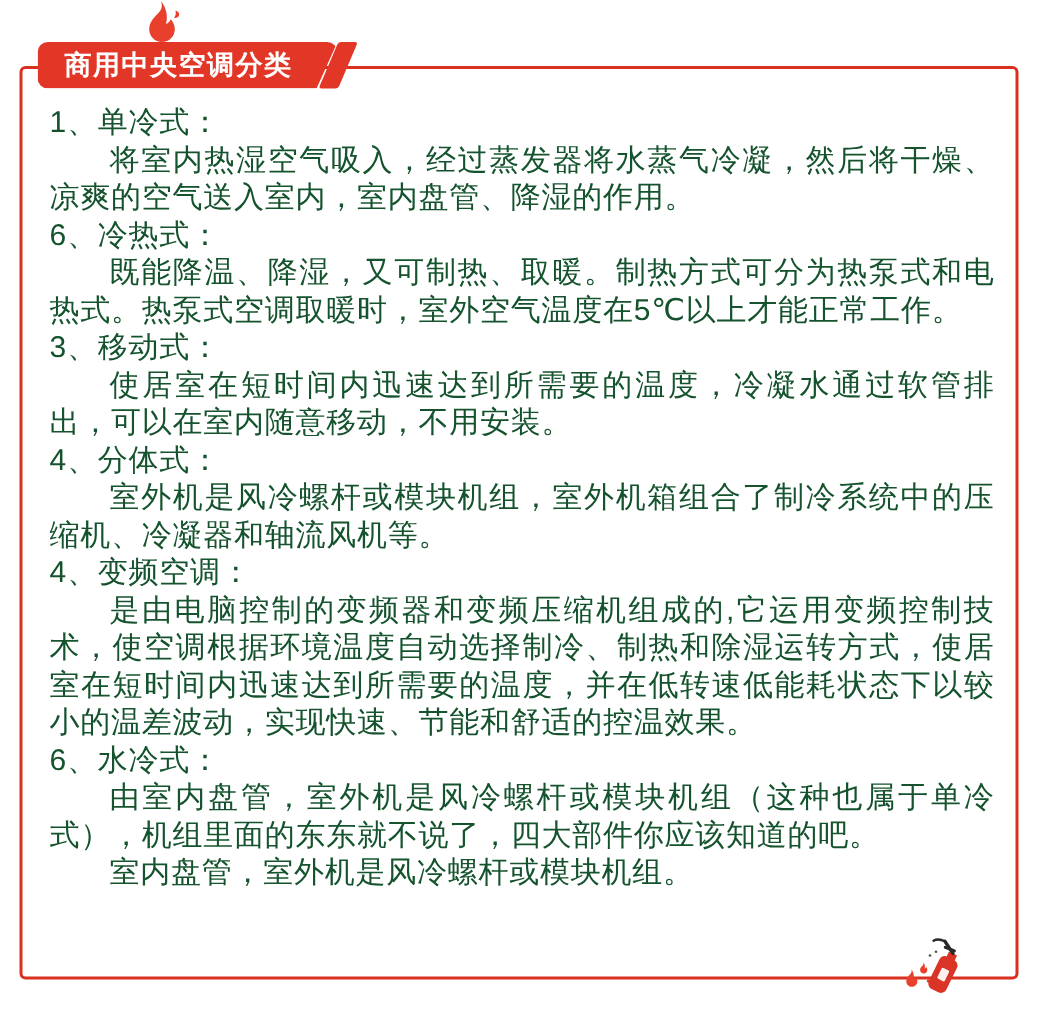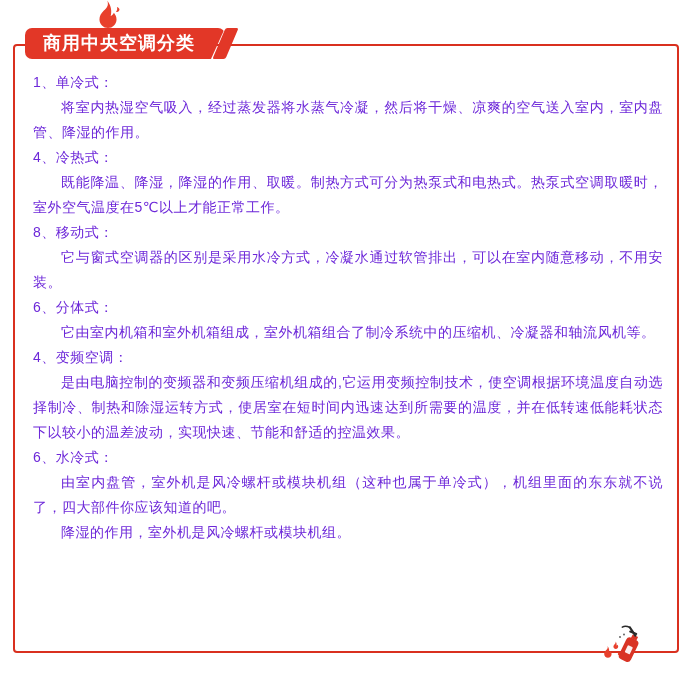--- a/index.html
+++ b/index.html
@@ -28,22 +28,22 @@
     border-radius: 4px;
     box-sizing: border-box;
     background: #ffffff;
   }
   
   .content {
     position: absolute;
     left: 33px;
     top: 70px;
     width: 630px;
-    color: #6d28d9;
-    font-size: 14px;
+    color: #14532d;
+    font-size: 20px;
     line-height: 25px;
     letter-spacing: 0.5px;
     text-align: justify;
   }
   .sec-title, .sec-body { margin: 0; }
   .sec-body { text-indent: 2em; }
   
   .badge {
     position: absolute;
     left: 25px;
@@ -109,31 +109,31 @@
   </div>
 
   <div class="badge">
     <div class="badge-body">商用中央空调分类</div>
     <div class="badge-tail"></div>
   </div>
 
   <div class="content">
     <div class="sec-title">1、单冷式：</div>
     <div class="sec-body">将室内热湿空气吸入，经过蒸发器将水蒸气冷凝，然后将干燥、凉爽的空气送入室内，室内盘管、降湿的作用。</div>
-    <div class="sec-title">4、冷热式：</div>
-    <div class="sec-body">既能降温、降湿，降湿的作用、取暖。制热方式可分为热泵式和电热式。热泵式空调取暖时，室外空气温度在5℃以上才能正常工作。</div>
-    <div class="sec-title">8、移动式：</div>
-    <div class="sec-body">它与窗式空调器的区别是采用水冷方式，冷凝水通过软管排出，可以在室内随意移动，不用安装。</div>
-    <div class="sec-title">6、分体式：</div>
-    <div class="sec-body">它由室内机箱和室外机箱组成，室外机箱组合了制冷系统中的压缩机、冷凝器和轴流风机等。</div>
+    <div class="sec-title">6、冷热式：</div>
+    <div class="sec-body">既能降温、降湿，又可制热、取暖。制热方式可分为热泵式和电热式。热泵式空调取暖时，室外空气温度在5℃以上才能正常工作。</div>
+    <div class="sec-title">3、移动式：</div>
+    <div class="sec-body">使居室在短时间内迅速达到所需要的温度，冷凝水通过软管排出，可以在室内随意移动，不用安装。</div>
+    <div class="sec-title">4、分体式：</div>
+    <div class="sec-body">室外机是风冷螺杆或模块机组，室外机箱组合了制冷系统中的压缩机、冷凝器和轴流风机等。</div>
     <div class="sec-title">4、变频空调：</div>
     <div class="sec-body">是由电脑控制的变频器和变频压缩机组成的,它运用变频控制技术，使空调根据环境温度自动选择制冷、制热和除湿运转方式，使居室在短时间内迅速达到所需要的温度，并在低转速低能耗状态下以较小的温差波动，实现快速、节能和舒适的控温效果。</div>
     <div class="sec-title">6、水冷式：</div>
     <div class="sec-body">由室内盘管，室外机是风冷螺杆或模块机组（这种也属于单冷式），机组里面的东东就不说了，四大部件你应该知道的吧。</div>
-    <div class="sec-body">降湿的作用，室外机是风冷螺杆或模块机组。</div>
+    <div class="sec-body">室内盘管，室外机是风冷螺杆或模块机组。</div>
   </div>
 
   <div class="extinguisher">
     <svg width="62" height="48" viewBox="0 0 62 48">
 
       <path fill="#e8402c" d="M20.5 26c0.8 2.2-0.4 3.1-1.5 4.3-1.2 1.2-1.8 2.3-1.8 3.8 0 2.1 1.7 3.7 3.7 3.7s3.7-1.6 3.7-3.7c0-1.2-0.5-2.2-1.2-2.9-0.3 0.8-0.8 1.2-1.4 1.4 0.5-1.9 0.3-4.2-1.5-6.6z"></path>
       <path fill="#e8402c" d="M28.5 21.5c0.5 1.4-0.2 2-0.9 2.7-0.8 0.8-1.2 1.5-1.2 2.4 0 1.3 1.1 2.4 2.4 2.4s2.4-1.1 2.4-2.4c0-0.8-0.3-1.4-0.8-1.9-0.2 0.5-0.5 0.8-0.9 0.9 0.3-1.2 0.2-2.7-1-4.1z"></path>
       <circle cx="32" cy="34" r="1.2" fill="#e8402c"></circle>
 
       <circle cx="33" cy="17" r="0.9" fill="#555"></circle>

